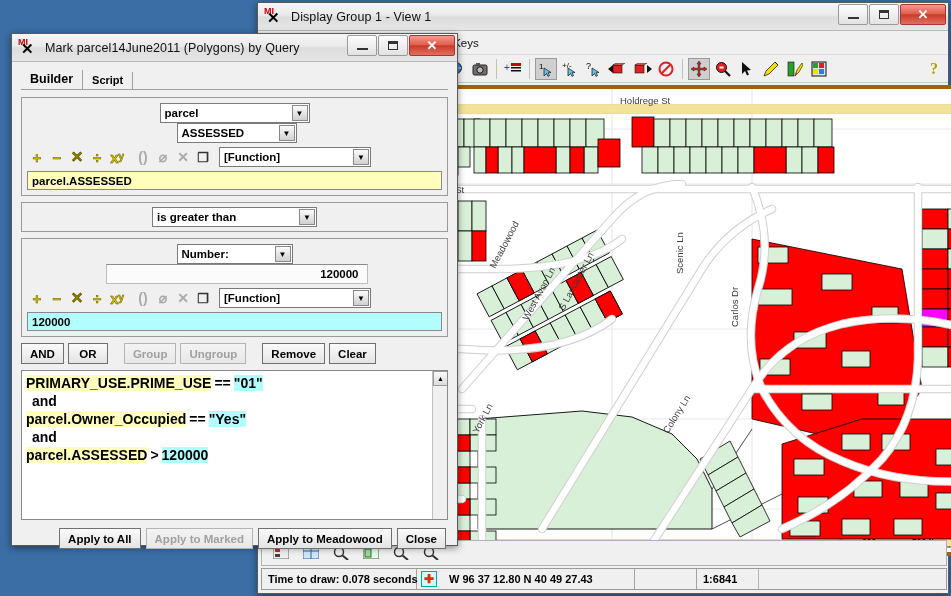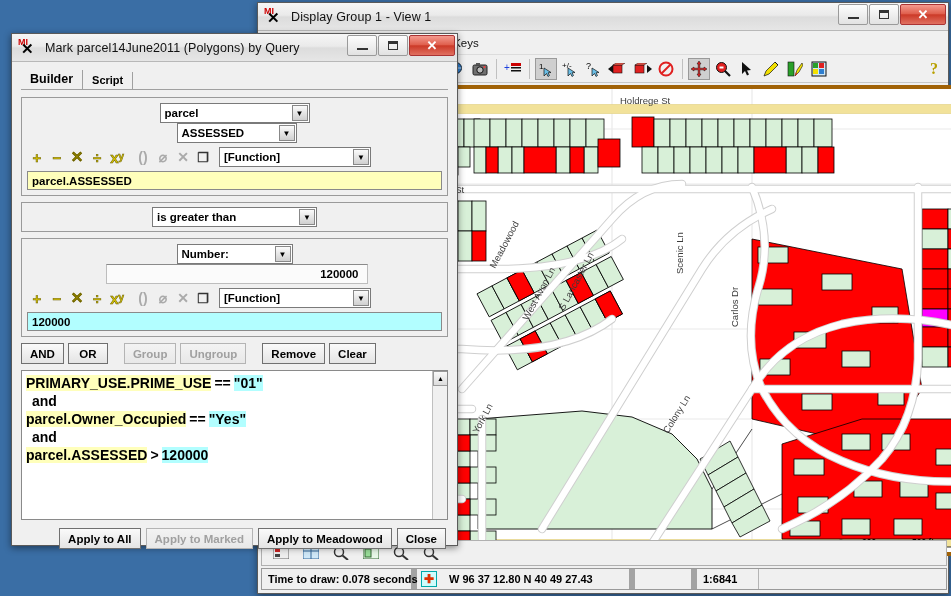--- a/index.html
+++ b/index.html
@@ -53,21 +53,21 @@
   .help-q { position: absolute; right: 10px; font-size: 16px; color: #b8a000; font-weight: bold;
             font-family: "Liberation Serif", serif; }
 
   #map-canvas { position: absolute; left: 20px; top: 82px; width: 686px; height: 471px;
                 background: #22c55e; border: 4px solid #a16207; overflow: hidden; }
   #map-canvas svg { display: block; }
 
   #map-status { position: absolute; left: 3px; bottom: 3px; width: 686px; height: 22px;
                 background: #f0f0f0; border: 1px solid #9a9a9a; display: flex; align-items: center; }
   .sb-cell { height: 20px; display: flex; align-items: center; padding: 0 6px;
-             border-right: 6px solid #a3a3a3; font-size: 11px; color: #000; white-space: nowrap;
+             border-right: 1px solid #a3a3a3; font-size: 11px; color: #000; white-space: nowrap;
              font-weight: bold; font-family: "Liberation Sans", sans-serif; }
   .sb-icon { width: 16px; height: 16px; border: 1px solid #0aa; background: #cffcfc;
              display: flex; align-items: center; justify-content: center; color: #e03000;
              font-size: 12px; line-height: 12px; }
 
   
   #map-lowbar { position: absolute; left: 3px; bottom: 27px; width: 686px; height: 26px;
                 background: #f0f0f0; border: 1px solid #b0b0b0; display: flex; align-items: center;
                 padding-left: 4px; }
   .lbi { width: 24px; height: 20px; margin: 0 3px; display: flex; align-items: center;

